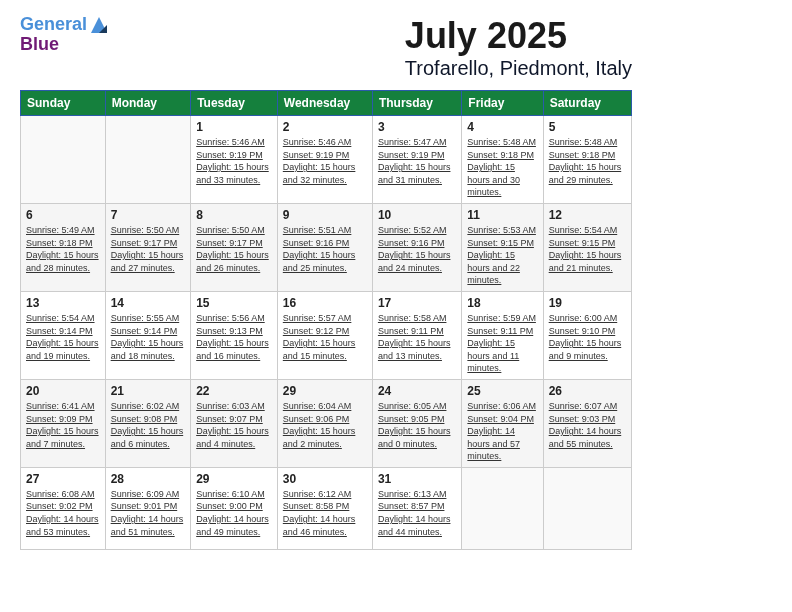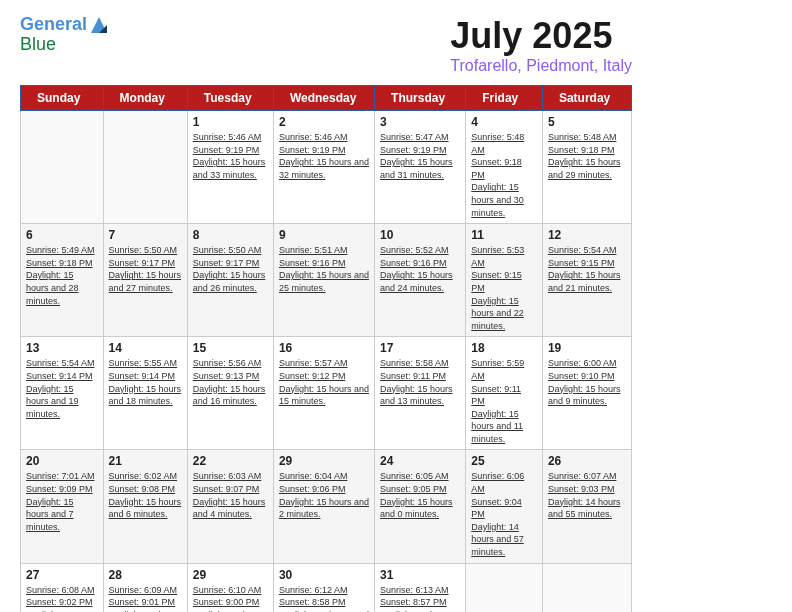--- a/index.html
+++ b/index.html
@@ -37,34 +37,34 @@
     }
     .title-block {
       text-align: left;
     }
     .month-year {
       font-size: 36px;
       font-weight: bold;
       color: #1a1a1a;
     }
     .location {
-      font-size: 16px;
-      color: #8b5cf6;
+      font-size: 20px;
+      color: #0f172a;
     }
     .calendar {
       width: 100%;
       border-collapse: collapse;
       border: 1px solid #ccc;
     }
     .calendar th {
-      background: #b91c1c;
+      background: #15803d;
       color: #fff;
       font-size: 12px;
       font-weight: bold;
-      padding: 5px 16px;
+      padding: 5px 6px;
       text-align: left;
       border: 1px solid #2a5aaa;
     }
     .calendar td {
       width: 108px;
       vertical-align: top;
       padding: 4px 5px;
       border: 1px solid #ccc;
       font-size: 9.5px;
       color: #222;
@@ -98,21 +98,21 @@
     <div class="logo">
       <div>
         <div style="display:flex;align-items:center;">
           <span class="logo-text">
             <span>General</span><svg width="20" height="20" viewBox="0 0 20 20" style="display:inline-block;vertical-align:middle;margin-left:2px;">
                 <polygon points="2,18 10,2 18,18" fill="#4a90d9"></polygon>
                 <polygon points="10,18 18,10 18,18" fill="#1a3a5c"></polygon>
               </svg>
           </span>
         </div>
-        <div style="font-size:18px;font-weight:normal;color:#15803d;line-height:1;">Blue</div>
+        <div style="font-size:18px;font-weight:bold;color:#701a75;line-height:1;">Blue</div>
       </div>
     </div>
     <div class="title-block">
       <div class="month-year">July 2025</div>
       <div class="location">Trofarello, Piedmont, Italy</div>
     </div>
   </div>
 
   <table class="calendar">
     <thead>
@@ -245,21 +245,21 @@
           <td>
             <span class="day-num">19</span>
             <div class="day-info" style="white-space: pre-line;">Sunrise: 6:00 AM
 Sunset: 9:10 PM
 Daylight: 15 hours and 9 minutes.</div>
           </td>
         </tr>
         <tr>
           <td>
             <span class="day-num">20</span>
-            <div class="day-info" style="white-space: pre-line;">Sunrise: 7:01 AM
+            <div class="day-info" style="white-space: pre-line;">Sunrise: 6:41 AM
 Sunset: 9:09 PM
 Daylight: 15 hours and 7 minutes.</div>
           </td>
           <td>
             <span class="day-num">21</span>
             <div class="day-info" style="white-space: pre-line;">Sunrise: 6:02 AM
 Sunset: 9:08 PM
 Daylight: 15 hours and 6 minutes.</div>
           </td>
           <td>

